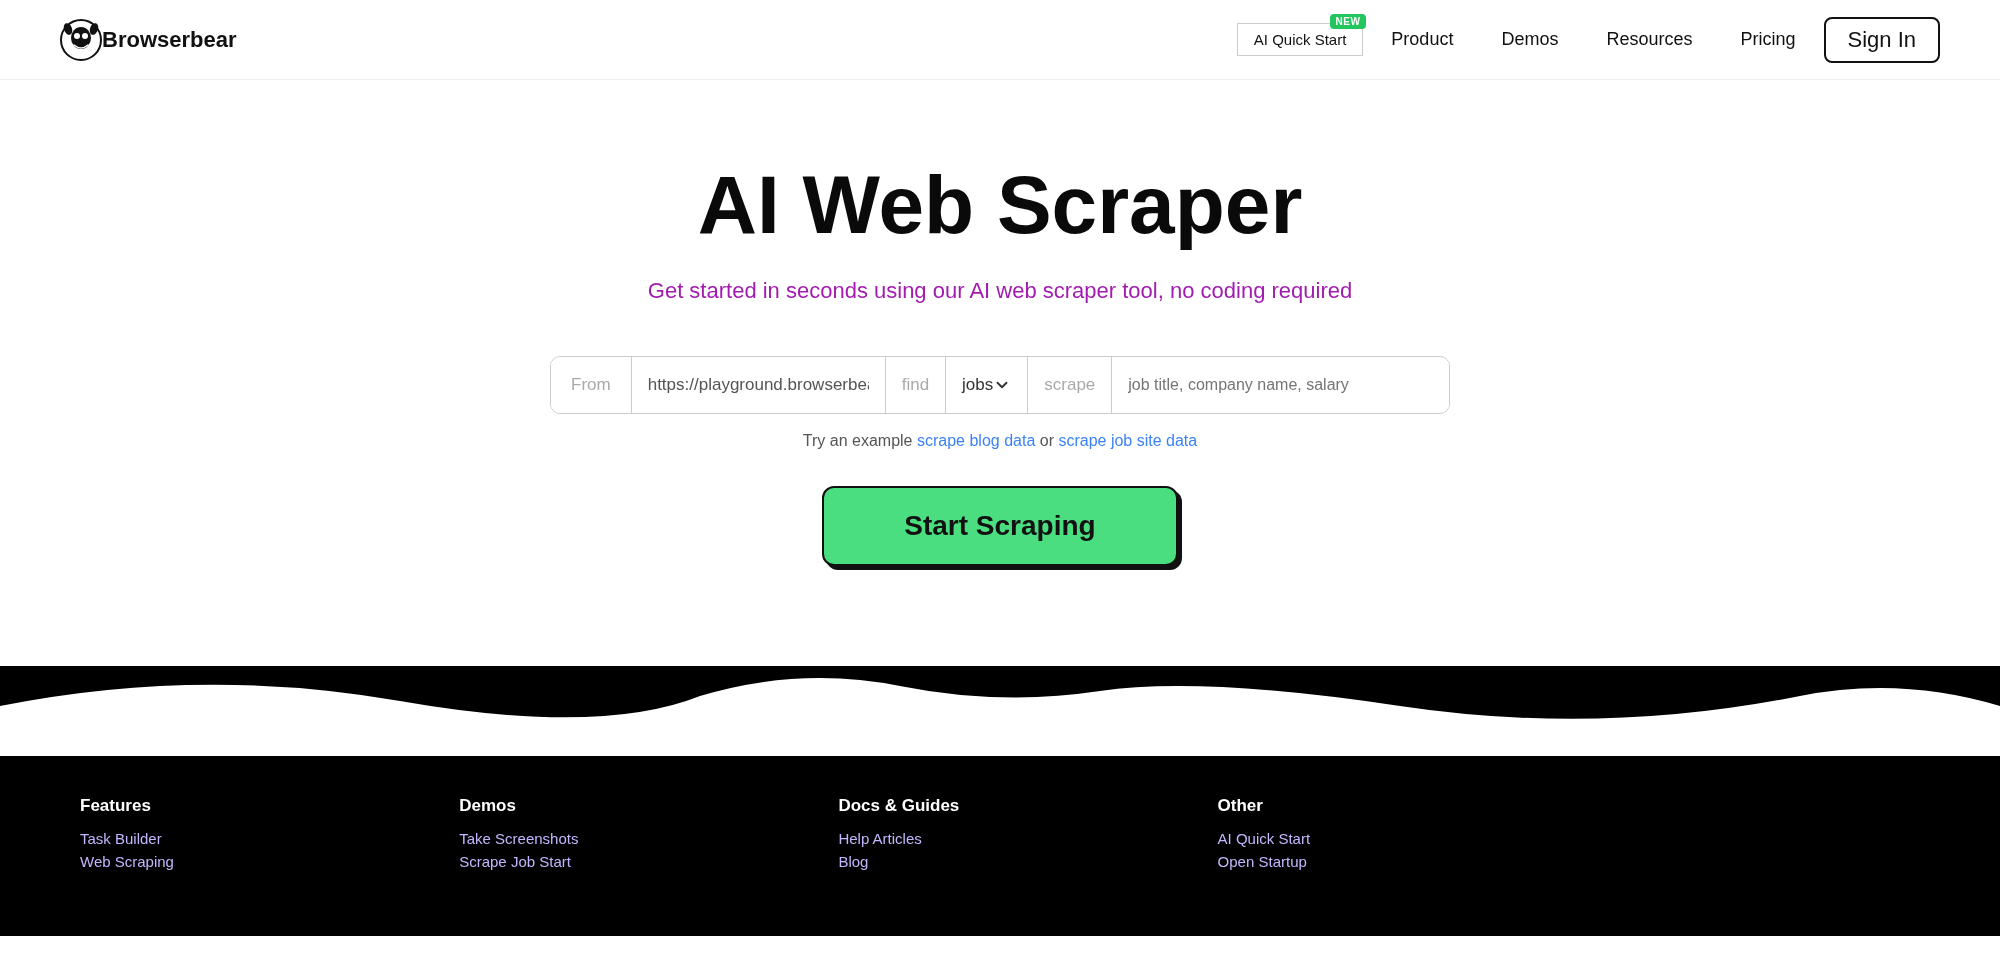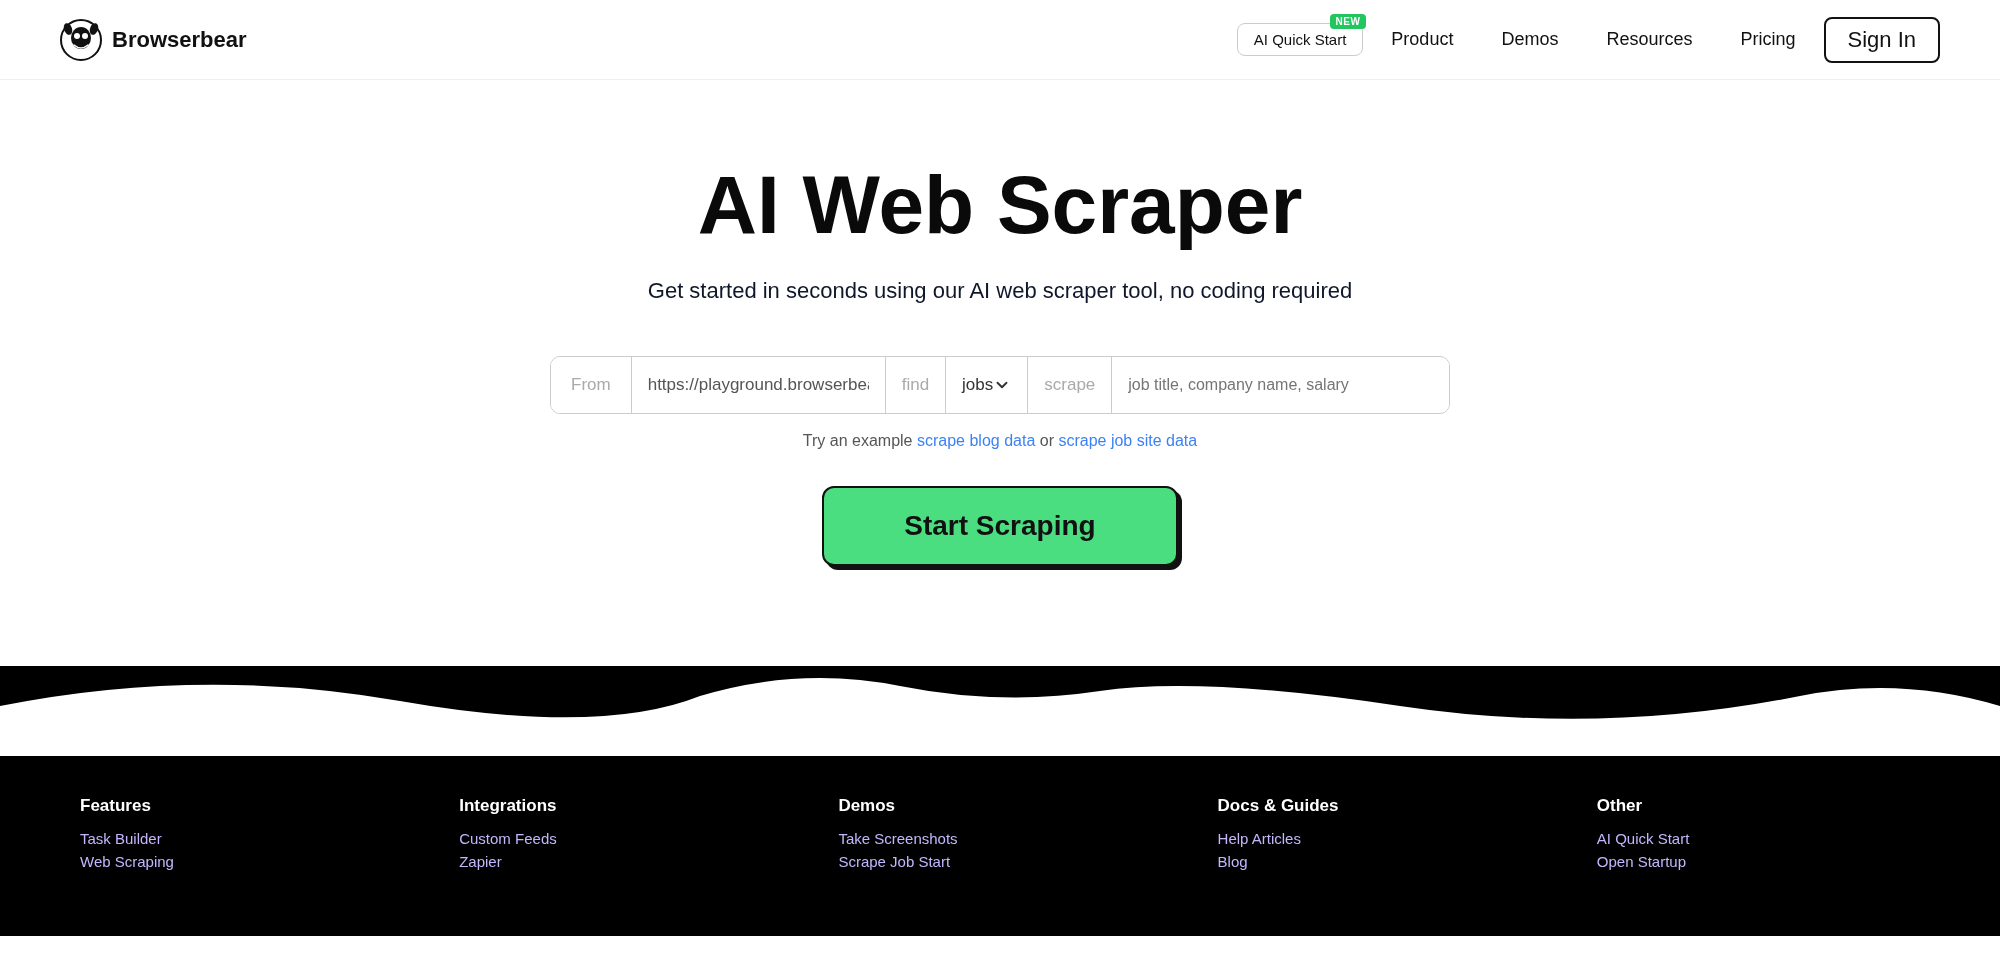--- a/index.html
+++ b/index.html
@@ -10,42 +10,41 @@
       display: flex;
       align-items: center;
       justify-content: space-between;
       padding: 0 60px;
       height: 80px;
       border-bottom: 1px solid #eee;
     }
     .nav-logo {
       display: flex;
       align-items: center;
-      gap: 10px;
       text-decoration: none;
       color: #000;
     }
     .logo-icon {
       width: 42px;
       height: 42px;
     }
     .logo-text {
       font-size: 22px;
       font-weight: 700;
       color: #111;
     }
     .nav-links {
       display: flex;
       align-items: center;
       gap: 8px;
     }
     .nav-ai-quickstart {
       position: relative;
       border: 1.5px solid #ccc;
-      border-radius: 8px;
+      border-radius: 0;
       padding: 7px 16px;
       font-size: 15px;
       color: #111;
       cursor: pointer;
       background: #fff;
     }
     .new-badge {
       position: absolute;
       top: -10px;
       right: -4px;
@@ -85,21 +84,21 @@
     }
     .hero-title {
       font-size: 82px;
       font-weight: 900;
       color: #0a0a0a;
       line-height: 1.1;
       margin-bottom: 28px;
     }
     .hero-subtitle {
       font-size: 22px;
-      color: #0f172a;
+      color: #a21caf;
       font-weight: 400;
       margin-bottom: 52px;
     }
 
     
     .scraper-bar {
       display: flex;
       align-items: center;
       border: 1.5px solid #ccc;
       border-radius: 10px;
@@ -298,25 +297,20 @@
 
 <footer>
   <div class="footer-grid">
 
     <div class="footer-col">
       <div class="footer-col-title">Features</div>
       <a class="footer-link" href="#">Task Builder</a>
       <a class="footer-link" href="#">Web Scraping</a>
     </div>
 
-    <div class="footer-col">
-      <div class="footer-col-title">Integrations</div>
-      <a class="footer-link" href="#">Custom Feeds</a>
-      <a class="footer-link" href="#">Zapier</a>
-    </div>
 
     <div class="footer-col">
       <div class="footer-col-title">Demos</div>
       <a class="footer-link" href="#">Take Screenshots</a>
       <a class="footer-link" href="#">Scrape Job Start</a>
     </div>
 
     <div class="footer-col">
       <div class="footer-col-title">Docs &amp; Guides</div>
       <a class="footer-link" href="#">Help Articles</a>

